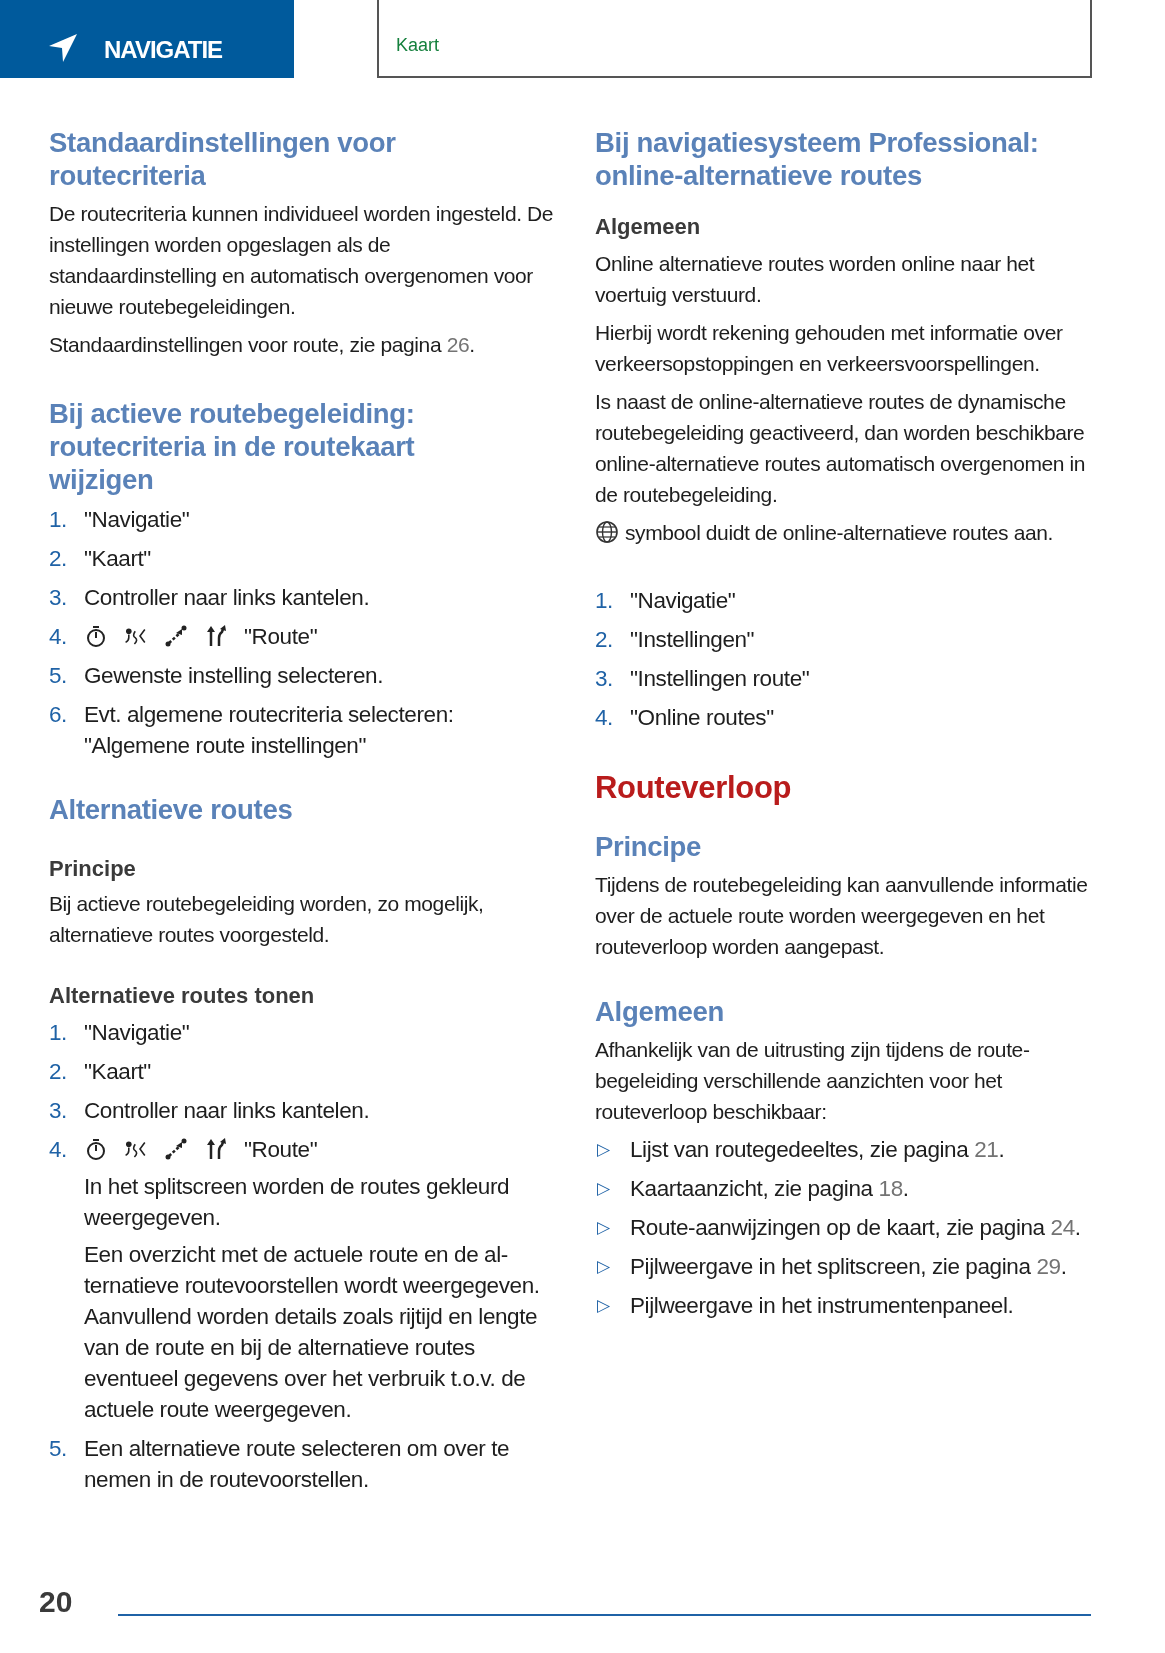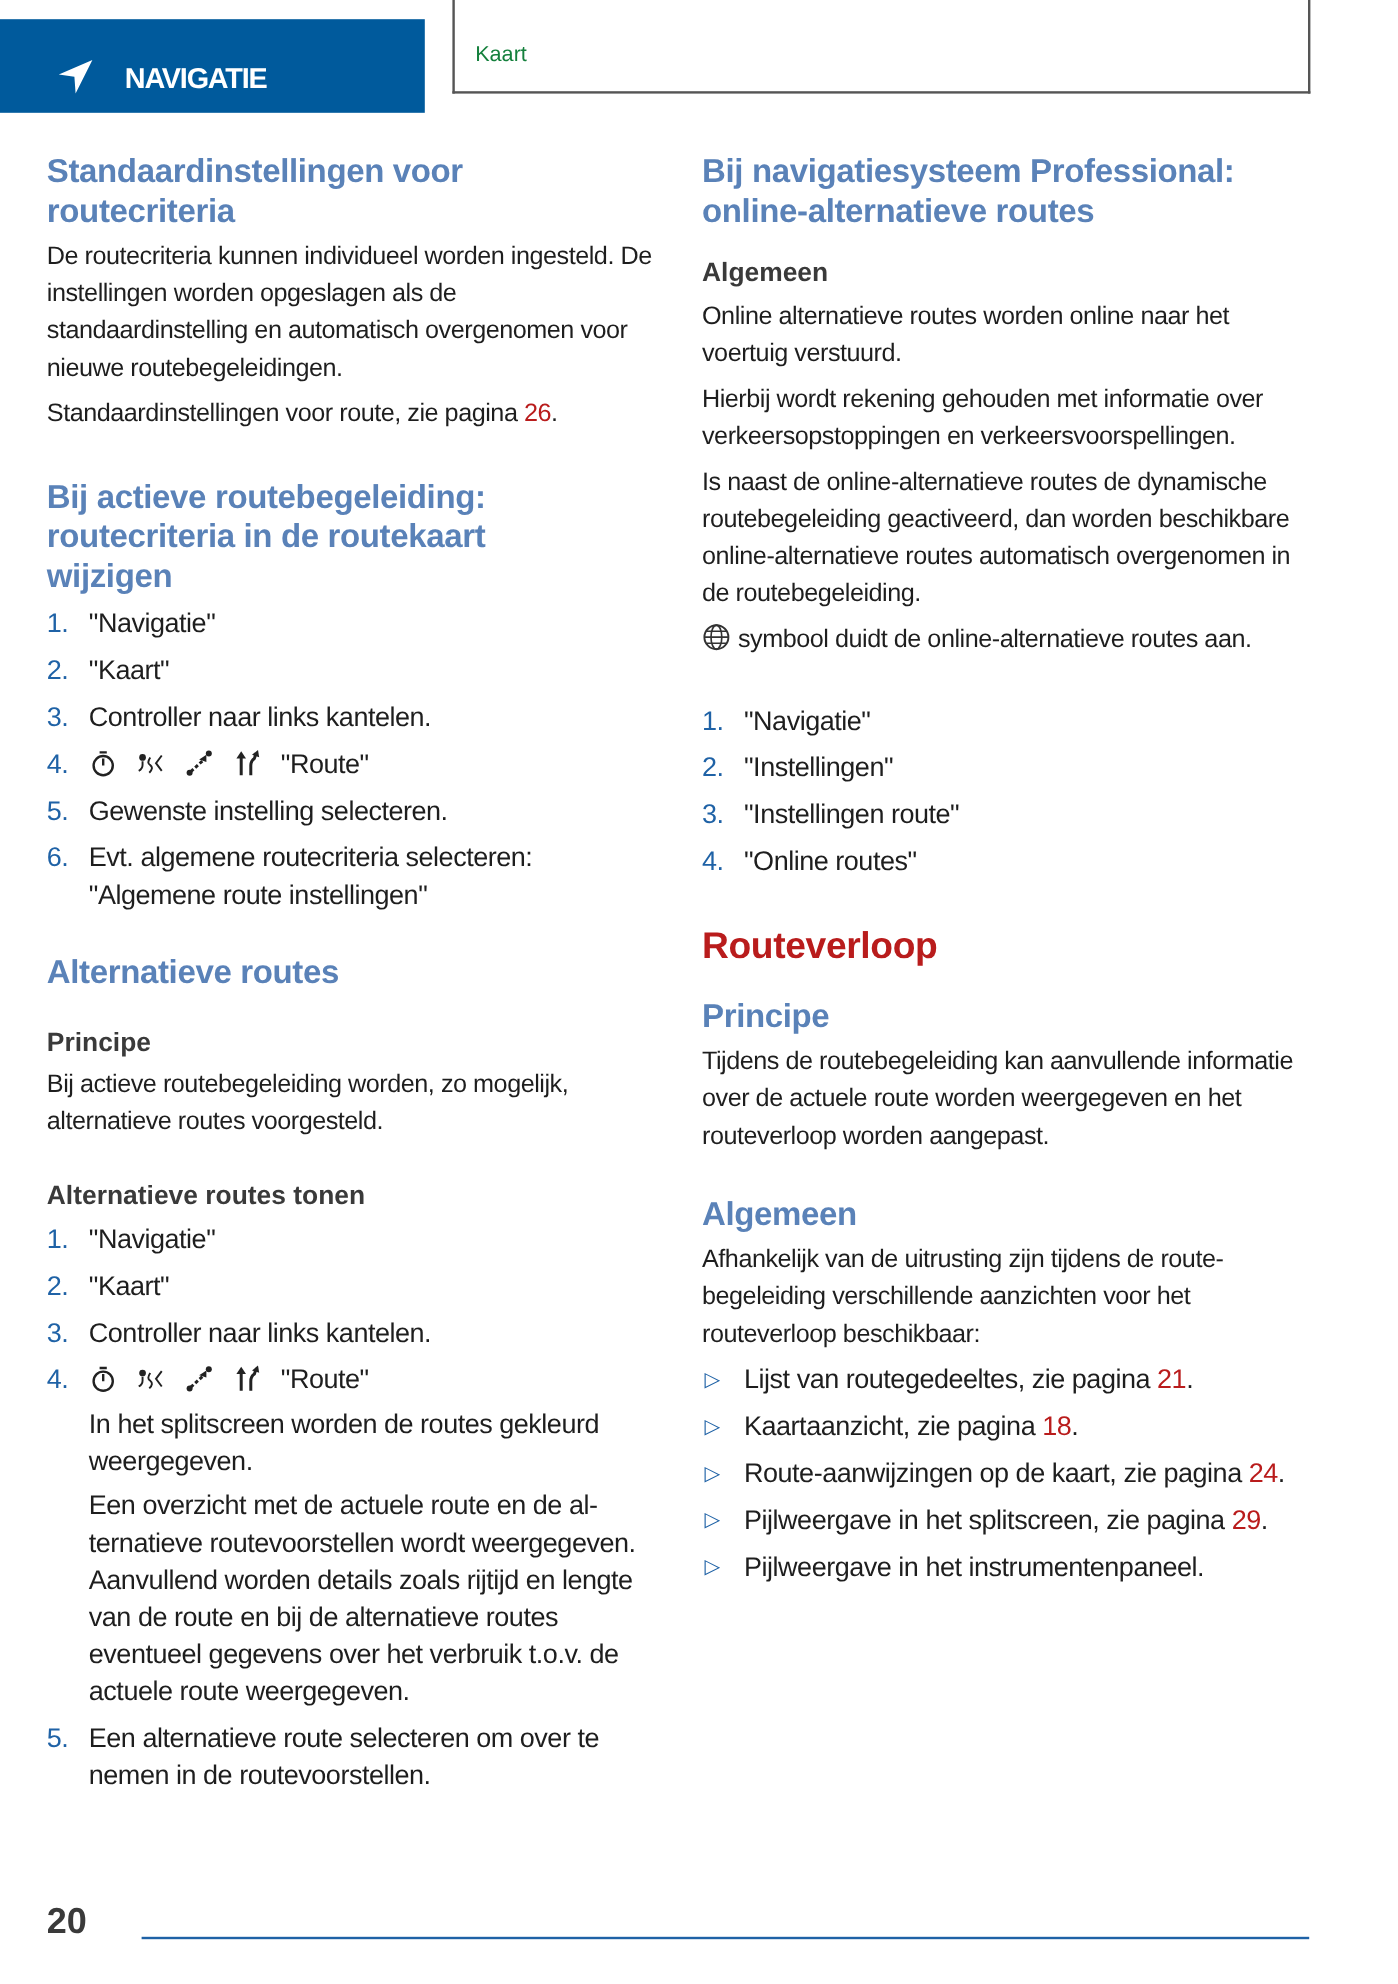--- a/index.html
+++ b/index.html
@@ -1,33 +1,33 @@
 <!DOCTYPE html>
 <html><head>
 <meta charset="utf-8">
 <style>
   html, body { margin:0; padding:0; background:#ffffff; }
   body { width:1165px; height:1653px; position:relative; overflow:hidden;
          font-family:"Liberation Sans", sans-serif; color:#1e1e1e; }
-  .navband { position:absolute; left:0; top:0; width:354px; height:78px; background:#005a9c;
-             display:flex; align-items:center;margin-top:16px; }
+  .navband { position:absolute; left:0; top:0; width:294px; height:78px; background:#005a9c;
+             display:flex; align-items:center; }
   .navband .arrow { position:absolute; left:47px; top:32px; width:32px; height:32px; }
   .navband .title { position:absolute; left:104px; top:36px; color:#fff; font-weight:bold;
                     font-size:24px; letter-spacing:-1px; }
   .tabbox { position:absolute; left:377px; top:-2px; width:711px; height:78px;
             border:2px solid #555; border-top:none; box-sizing:content-box; }
   .tabbox .label { position:absolute; left:17px; top:37px; font-size:18px; color:#15803d; }
-  .col { position:absolute; top:126px; width:505px; }
+  .col { position:absolute; top:126px; width:505px;margin-left:10px; }
   .col.left { left:39px; }
   .col.right { left:585px; width:505px; }
   h2 { margin:0; color:#5a82b8; font-size:27.5px; line-height:33px; font-weight:bold; letter-spacing:-0.3px; }
   h2.dark { color:#b91c1c; font-size:31px; }
   h3 { margin:0; color:#3a3a3a; font-size:22px; line-height:30px; font-weight:bold; }
   p { margin:0 0 7px 0; font-size:21px; line-height:31px; letter-spacing:-0.4px; }
-  a.pg { color:#b91c1c; text-decoration:none; }
+  a.pg { color:#737373; text-decoration:none; }
   ol { list-style:none; margin:0; padding:0; }
   ol li { position:relative; padding-left:35px; font-size:22.5px; line-height:31px; margin-bottom:8px; letter-spacing:-0.4px; }
   ol li .num { position:absolute; left:0; top:0; color:#1f62a6; }
   ol li .sub { margin-top:6px; }
   ul.bul { list-style:none; margin:0; padding:0; }
   ul.bul li { position:relative; padding-left:35px; font-size:22.5px; line-height:31px; margin-bottom:8px; letter-spacing:-0.4px; }
   ul.bul li .tri { position:absolute; left:2px; top:0; color:#1f62a6; font-size:17px; }
   .ico { display:inline-block; width:24px; height:24px; vertical-align:-4px; margin-right:16px; }
   .globe { display:inline-block; width:24px; height:24px; vertical-align:-4px; margin-right:6px; } .sp-b { height:30px; }
   .footer-num { position:absolute; left:39px; top:1585px; font-size:30px; font-weight:bold; color:#3a3a3a; }

